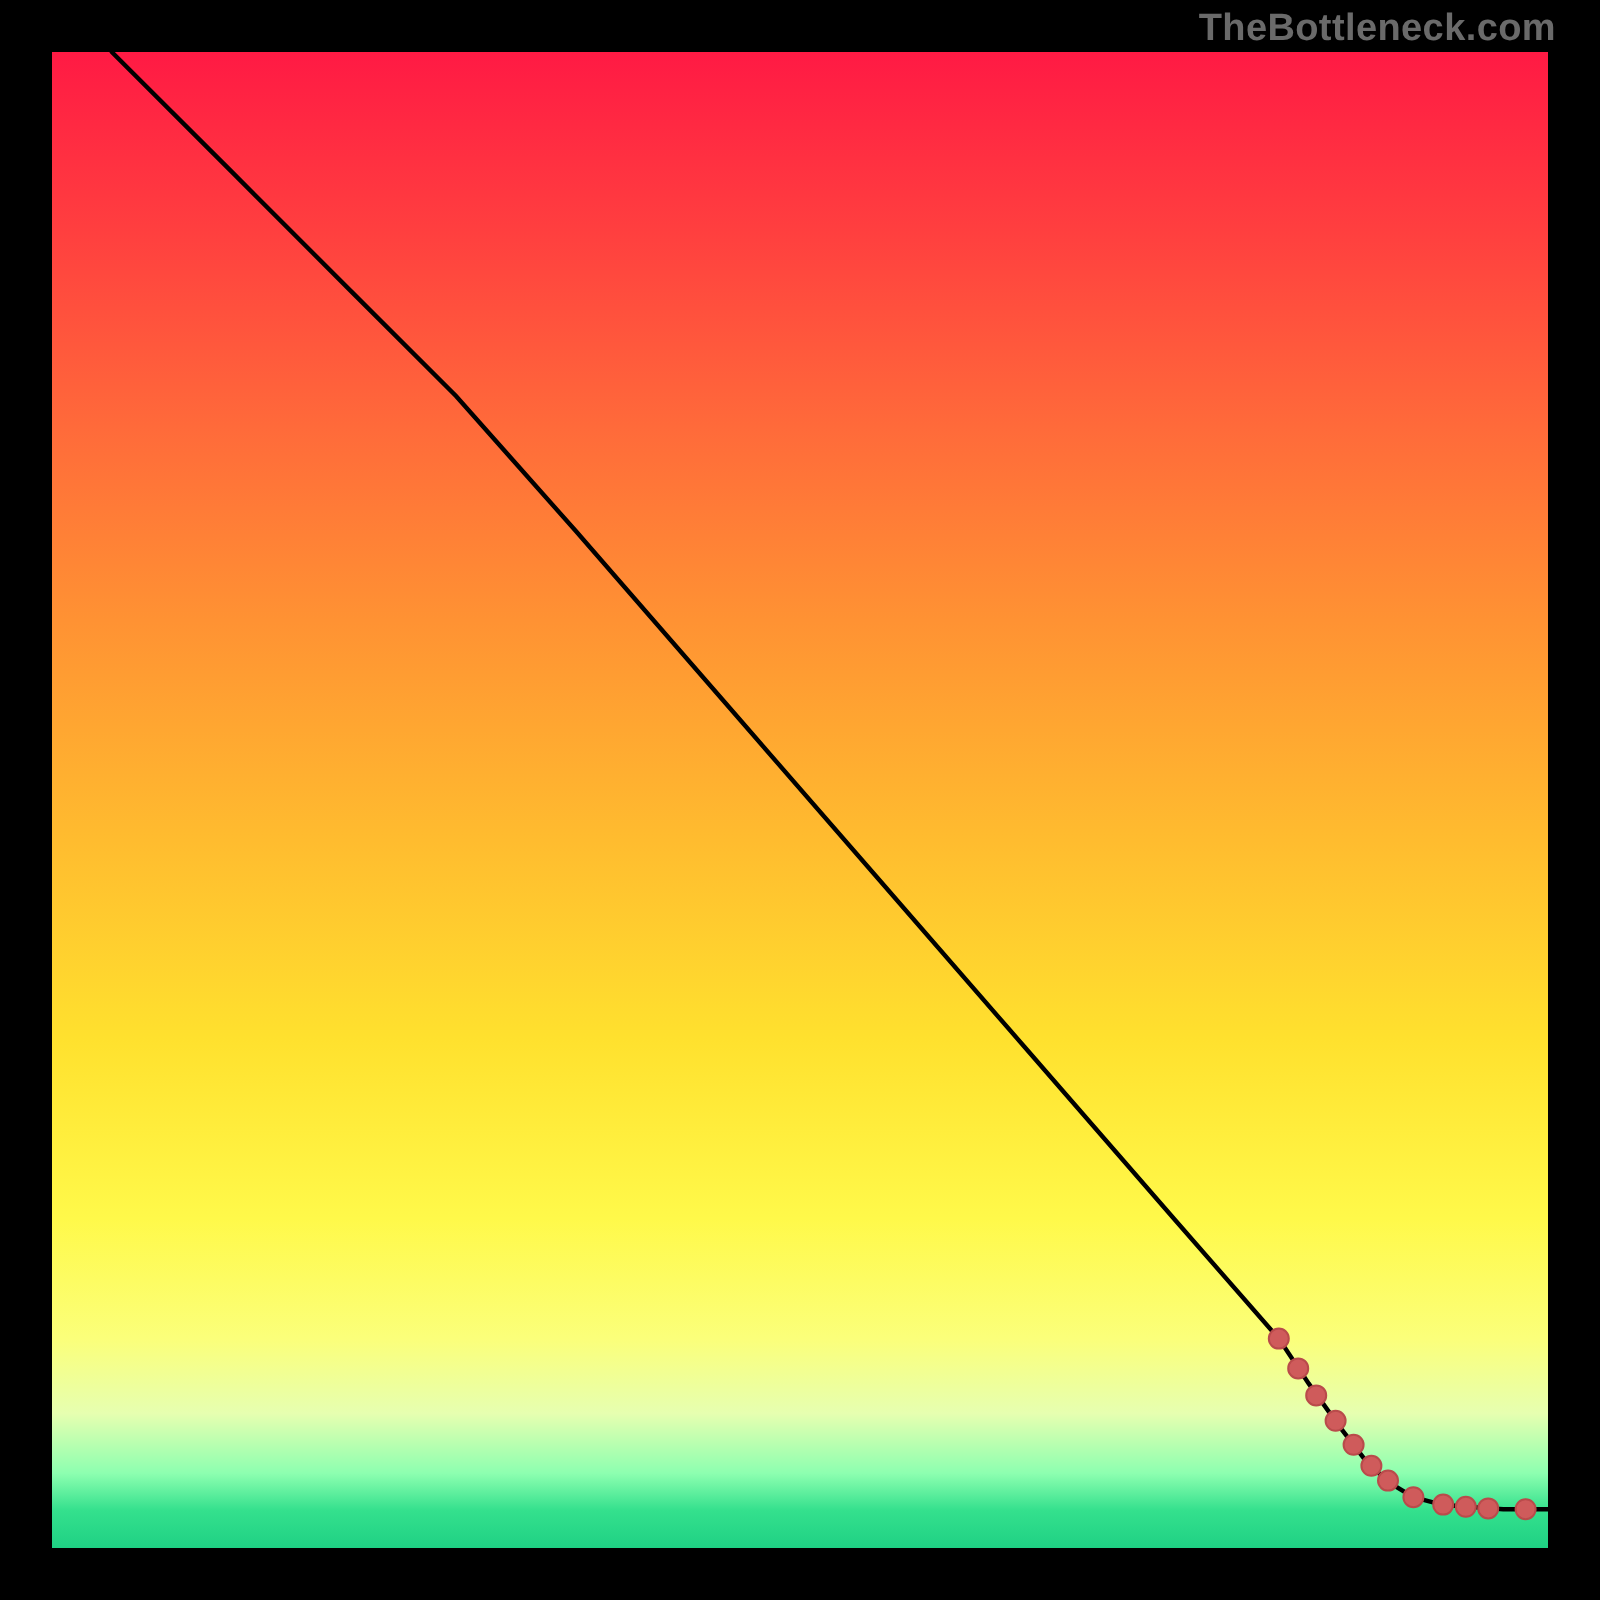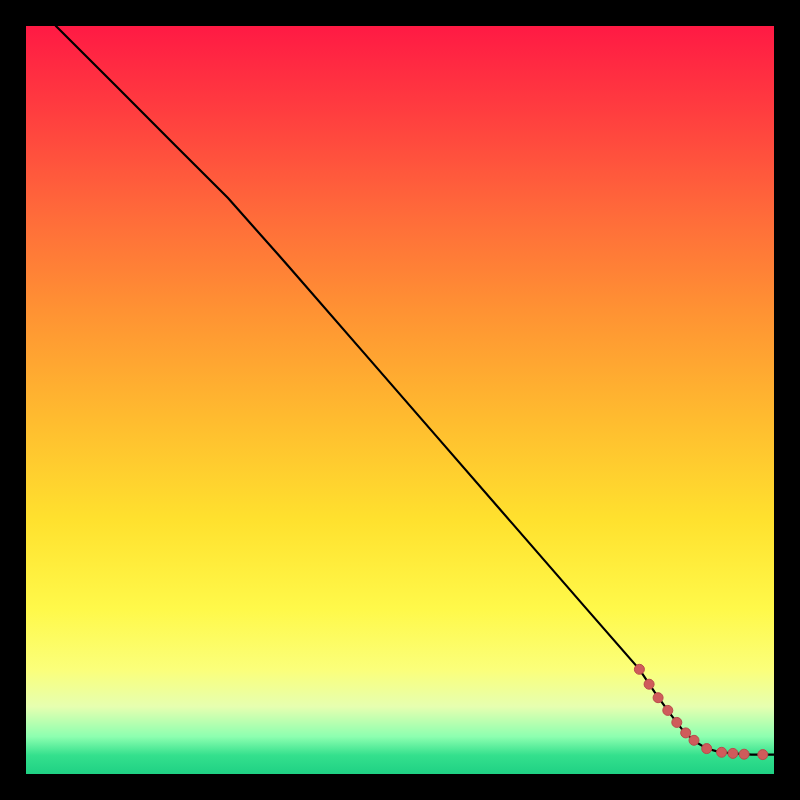--- a/index.html
+++ b/index.html
@@ -74,13 +74,14 @@
         <circle cx="659.7" cy="706.9" r="5" fill="#cf5b5b" stroke="#b94b4b" stroke-width="1"></circle>
         <circle cx="668.0" cy="714.3" r="5" fill="#cf5b5b" stroke="#b94b4b" stroke-width="1"></circle>
         <circle cx="680.7" cy="722.6" r="5" fill="#cf5b5b" stroke="#b94b4b" stroke-width="1"></circle>
         <circle cx="695.6" cy="726.3" r="5" fill="#cf5b5b" stroke="#b94b4b" stroke-width="1"></circle>
         <circle cx="706.9" cy="727.4" r="5" fill="#cf5b5b" stroke="#b94b4b" stroke-width="1"></circle>
         <circle cx="718.1" cy="728.2" r="5" fill="#cf5b5b" stroke="#b94b4b" stroke-width="1"></circle>
         <circle cx="736.8" cy="728.6" r="5" fill="#cf5b5b" stroke="#b94b4b" stroke-width="1"></circle>
       </g>
   </svg>
 
+  <div class="watermark">TheBottleneck.com</div>
 </div>
 
 </body></html>

